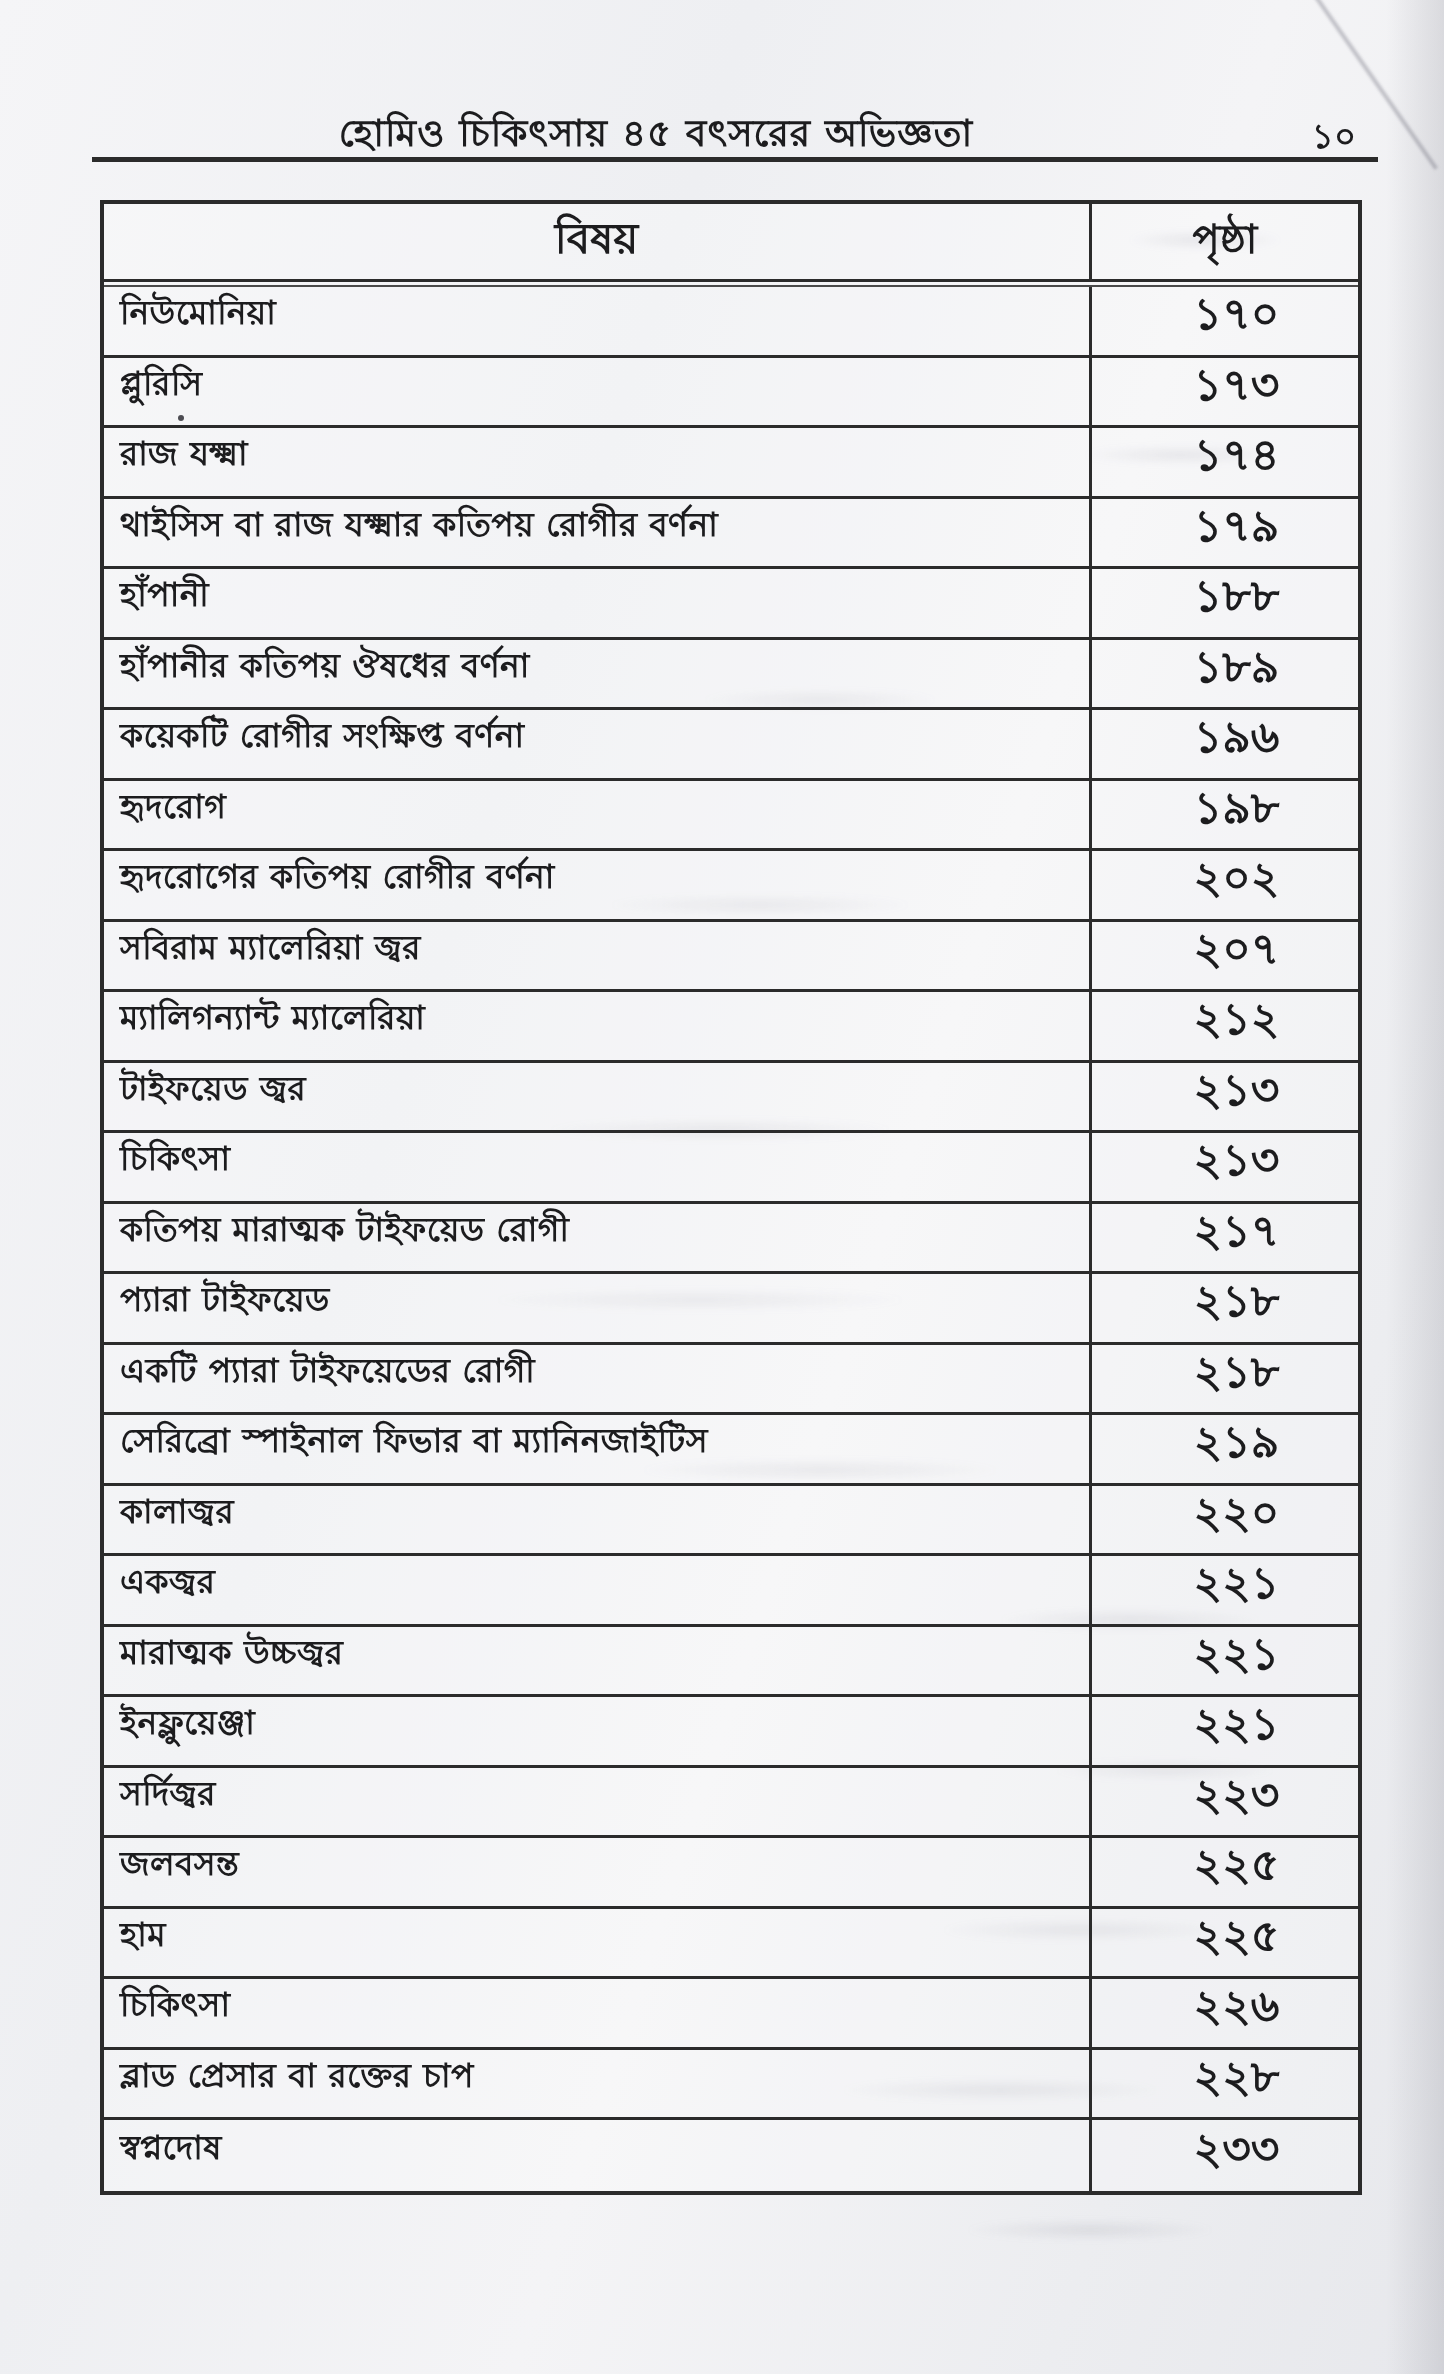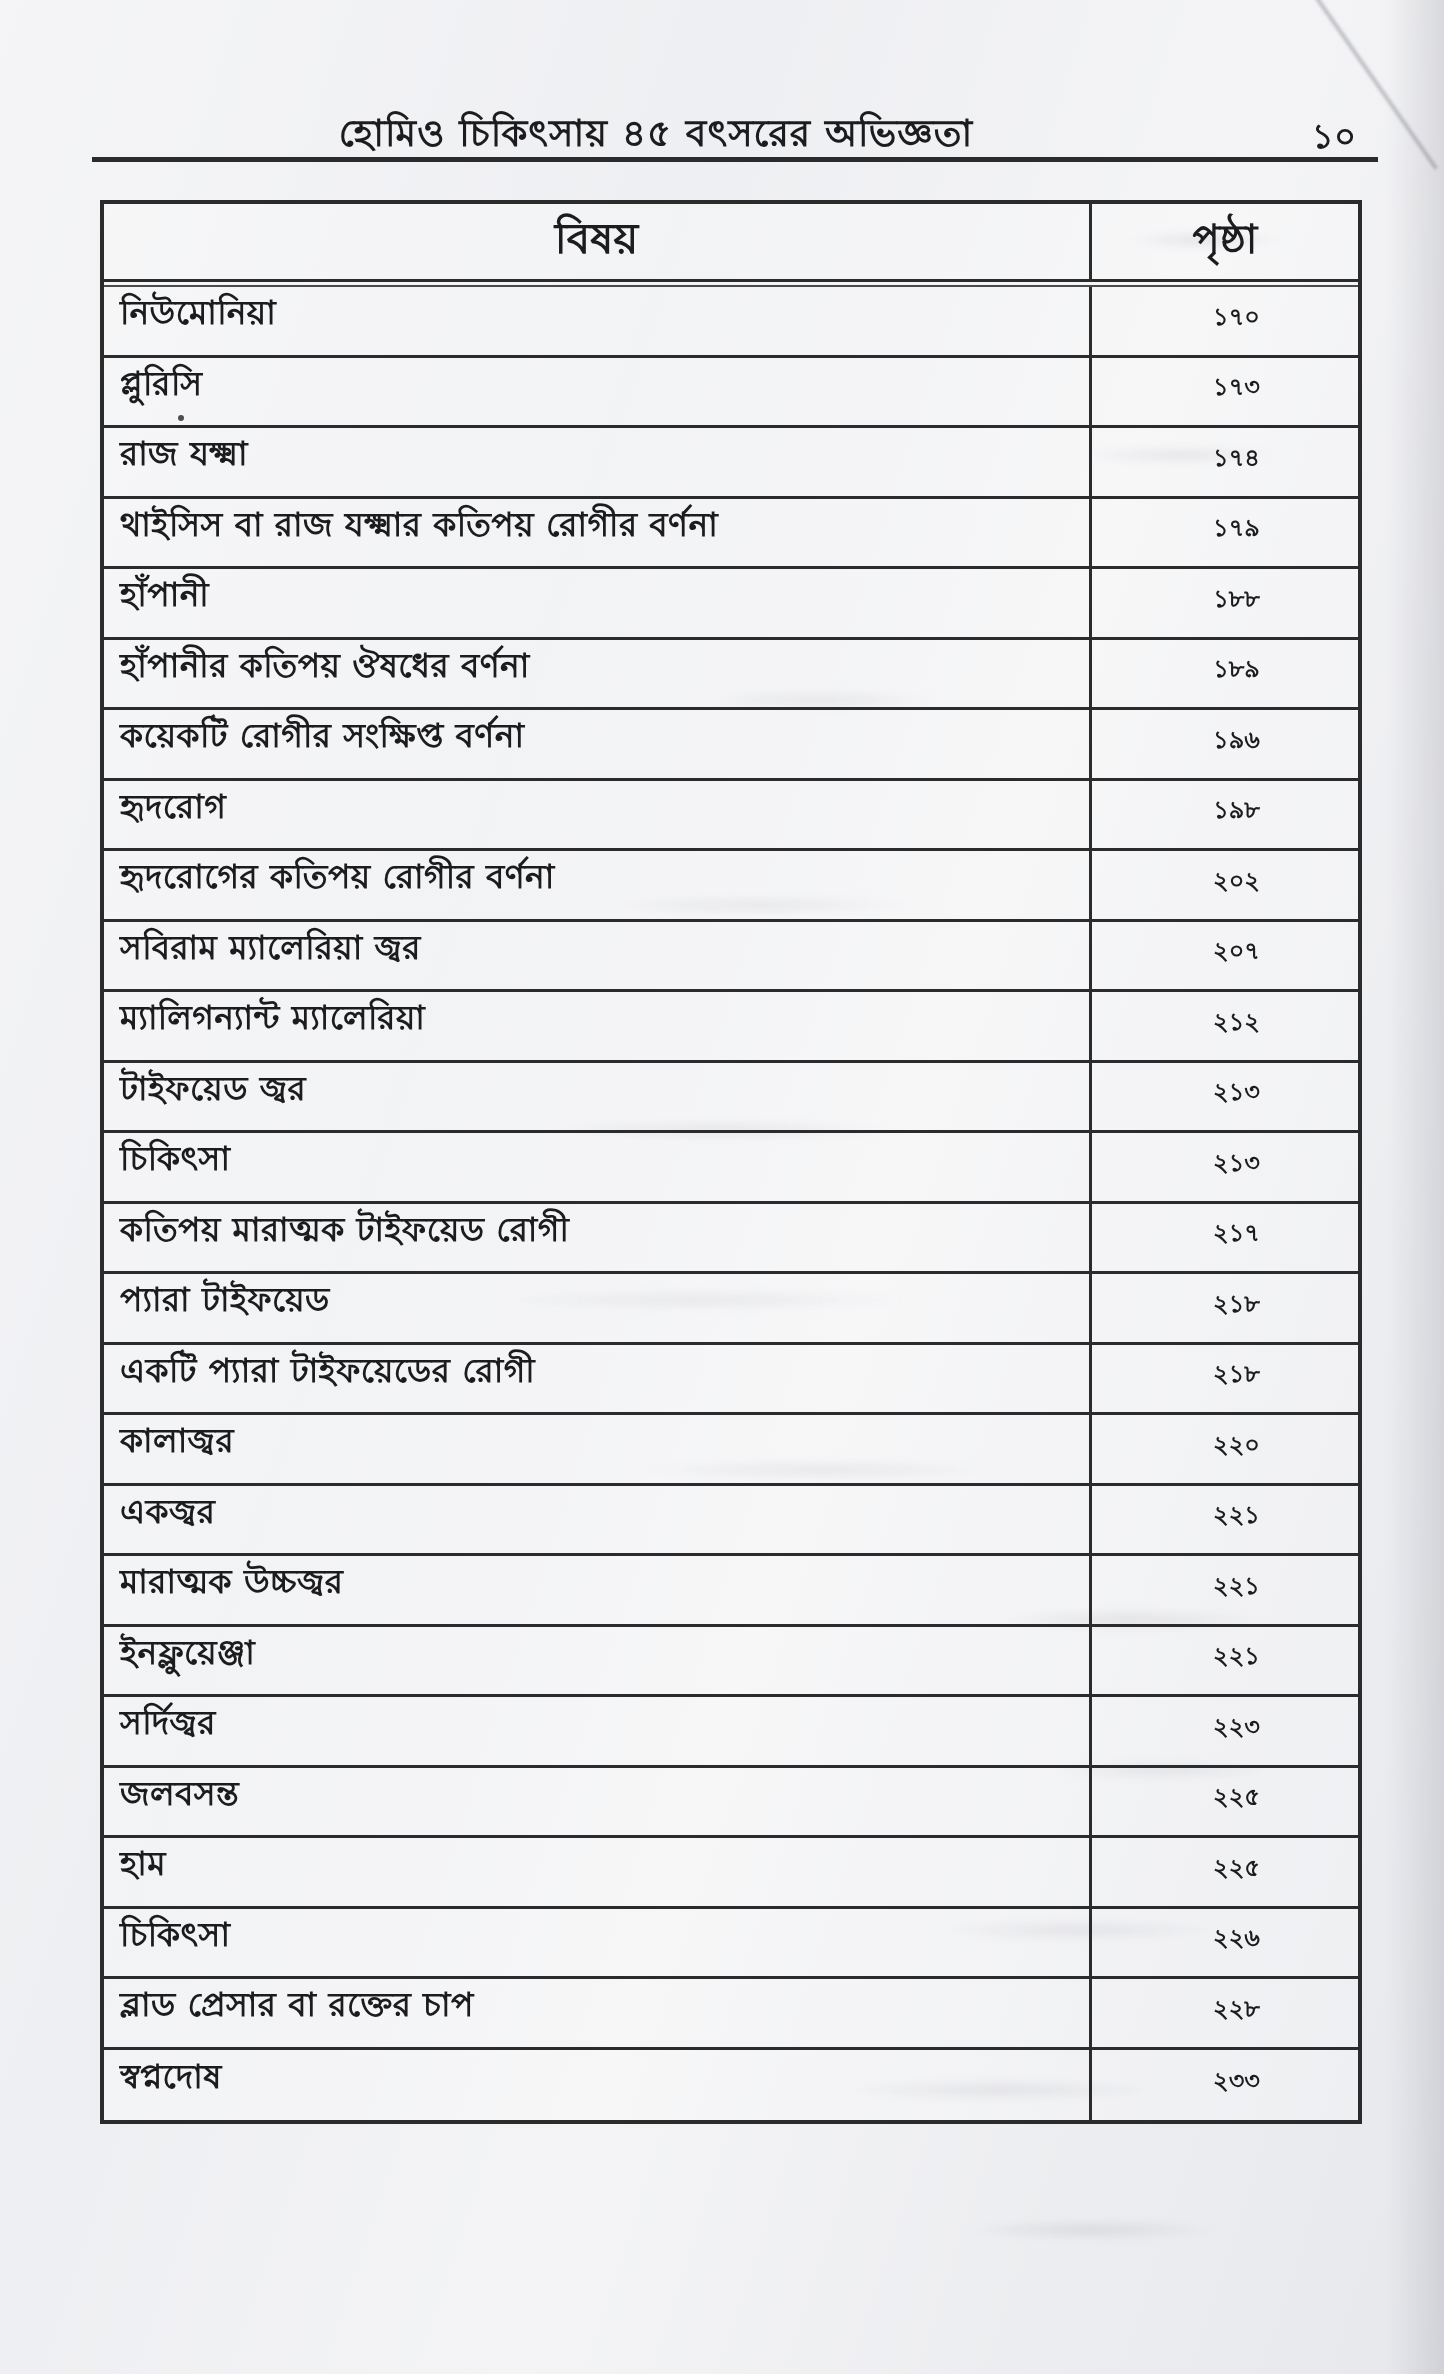--- a/index.html
+++ b/index.html
@@ -65,21 +65,21 @@
   .c1{ width:988px; border-right:3px solid var(--line,#2b2b2b); }
   .c2{ flex:1; display:flex; align-items:center; justify-content:center;font-family:Liberation Mono, monospace; }
   .thead .c1{ display:flex; align-items:center; justify-content:center;
     font-size:42px; font-weight:bold; }
   .thead .c2{ font-size:40px; font-weight:bold; }
   .tbody{ padding-top:5px; }
   .trow{ display:flex; height:70.5px; border-bottom:3px solid var(--line,#2b2b2b); }
   .trow:last-child{ border-bottom:none; }
   .trow .c1{ display:flex; align-items:center; padding:0 14px 11px 16px;
     font-size:33px; font-weight:600; letter-spacing:.4px; }
-  .trow .c2{ font-size:24px; font-weight:600; padding-bottom:6px;padding-left:23px; }
+  .trow .c2{ font-size:44px; font-weight:600; padding-bottom:6px;padding-left:23px; }
   .ink-dot{
     position:absolute; top:415px; left:178px; width:6px; height:6px;
     border-radius:50%; background:#4c4c52; filter:blur(.5px);
   }
 </style>
 </head>
 <body>
 
 <div class="ghost-layer"></div>
 <div class="crease"></div>
@@ -167,20 +167,24 @@
   <div class="trow">
     <div class="c1">প্যারা টাইফয়েড</div>
     <div class="c2">২১৮</div>
   </div>
 
   <div class="trow">
     <div class="c1">একটি প্যারা টাইফয়েডের রোগী</div>
     <div class="c2">২১৮</div>
   </div>
 
+  <div class="trow">
+    <div class="c1">সেরিব্রো স্পাইনাল ফিভার বা ম্যানিনজাইটিস</div>
+    <div class="c2">২১৯</div>
+  </div>
 
   <div class="trow">
     <div class="c1">কালাজ্বর</div>
     <div class="c2">২২০</div>
   </div>
 
   <div class="trow">
     <div class="c1">একজ্বর</div>
     <div class="c2">২২১</div>
   </div>

